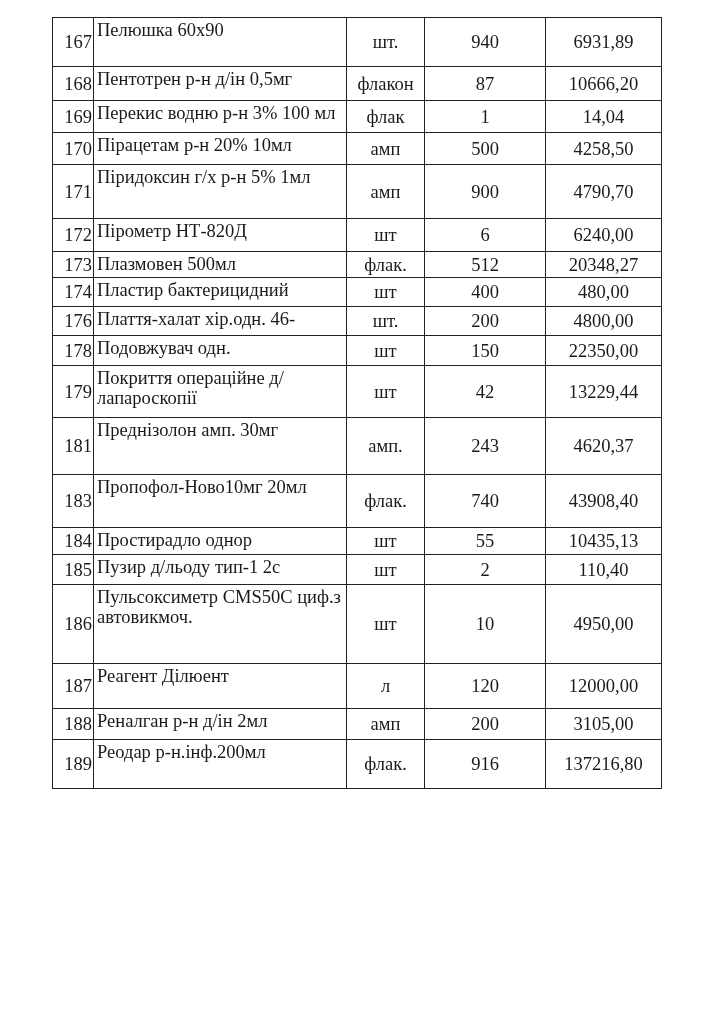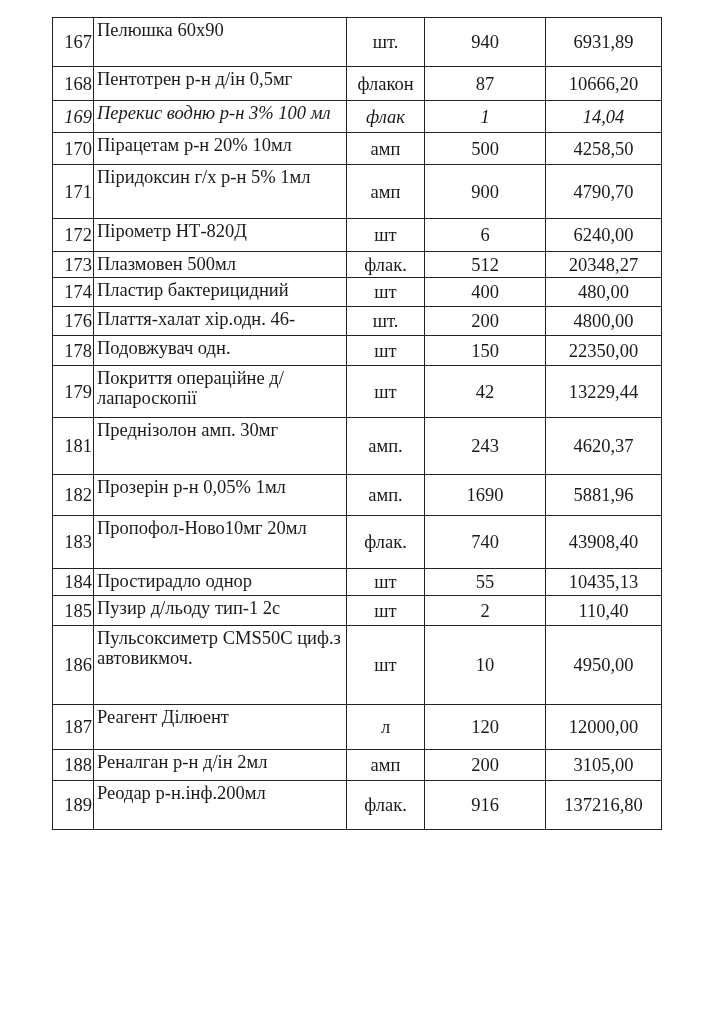--- a/index.html
+++ b/index.html
@@ -40,21 +40,21 @@
         <td class="qty">940</td>
         <td class="sum">6931,89</td>
       </tr>
       <tr style="height: 34px;">
         <td class="num">168</td>
         <td class="name">Пентотрен р-н д/ін 0,5мг</td>
         <td class="unit">флакон</td>
         <td class="qty">87</td>
         <td class="sum">10666,20</td>
       </tr>
-      <tr style="height: 32px; font-style: italic;">
+      <tr style="height: 32px;">
         <td class="num">169</td>
         <td class="name">Перекис водню р-н 3% 100 мл</td>
         <td class="unit">флак</td>
         <td class="qty">1</td>
         <td class="sum">14,04</td>
       </tr>
       <tr style="height: 32px;">
         <td class="num">170</td>
         <td class="name">Пірацетам р-н 20% 10мл</td>
         <td class="unit">амп</td>
@@ -110,27 +110,20 @@
         <td class="qty">42</td>
         <td class="sum">13229,44</td>
       </tr>
       <tr style="height: 57px;">
         <td class="num">181</td>
         <td class="name">Преднізолон амп. 30мг</td>
         <td class="unit">амп.</td>
         <td class="qty">243</td>
         <td class="sum">4620,37</td>
       </tr>
-      <tr style="height: 41px;">
-        <td class="num">182</td>
-        <td class="name">Прозерін р-н 0,05% 1мл</td>
-        <td class="unit">амп.</td>
-        <td class="qty">1690</td>
-        <td class="sum">5881,96</td>
-      </tr>
       <tr style="height: 53px;">
         <td class="num">183</td>
         <td class="name">Пропофол-Ново10мг 20мл</td>
         <td class="unit">флак.</td>
         <td class="qty">740</td>
         <td class="sum">43908,40</td>
       </tr>
       <tr style="height: 27px; margin-left: 24px;">
         <td class="num">184</td>
         <td class="name">Простирадло однор</td>

